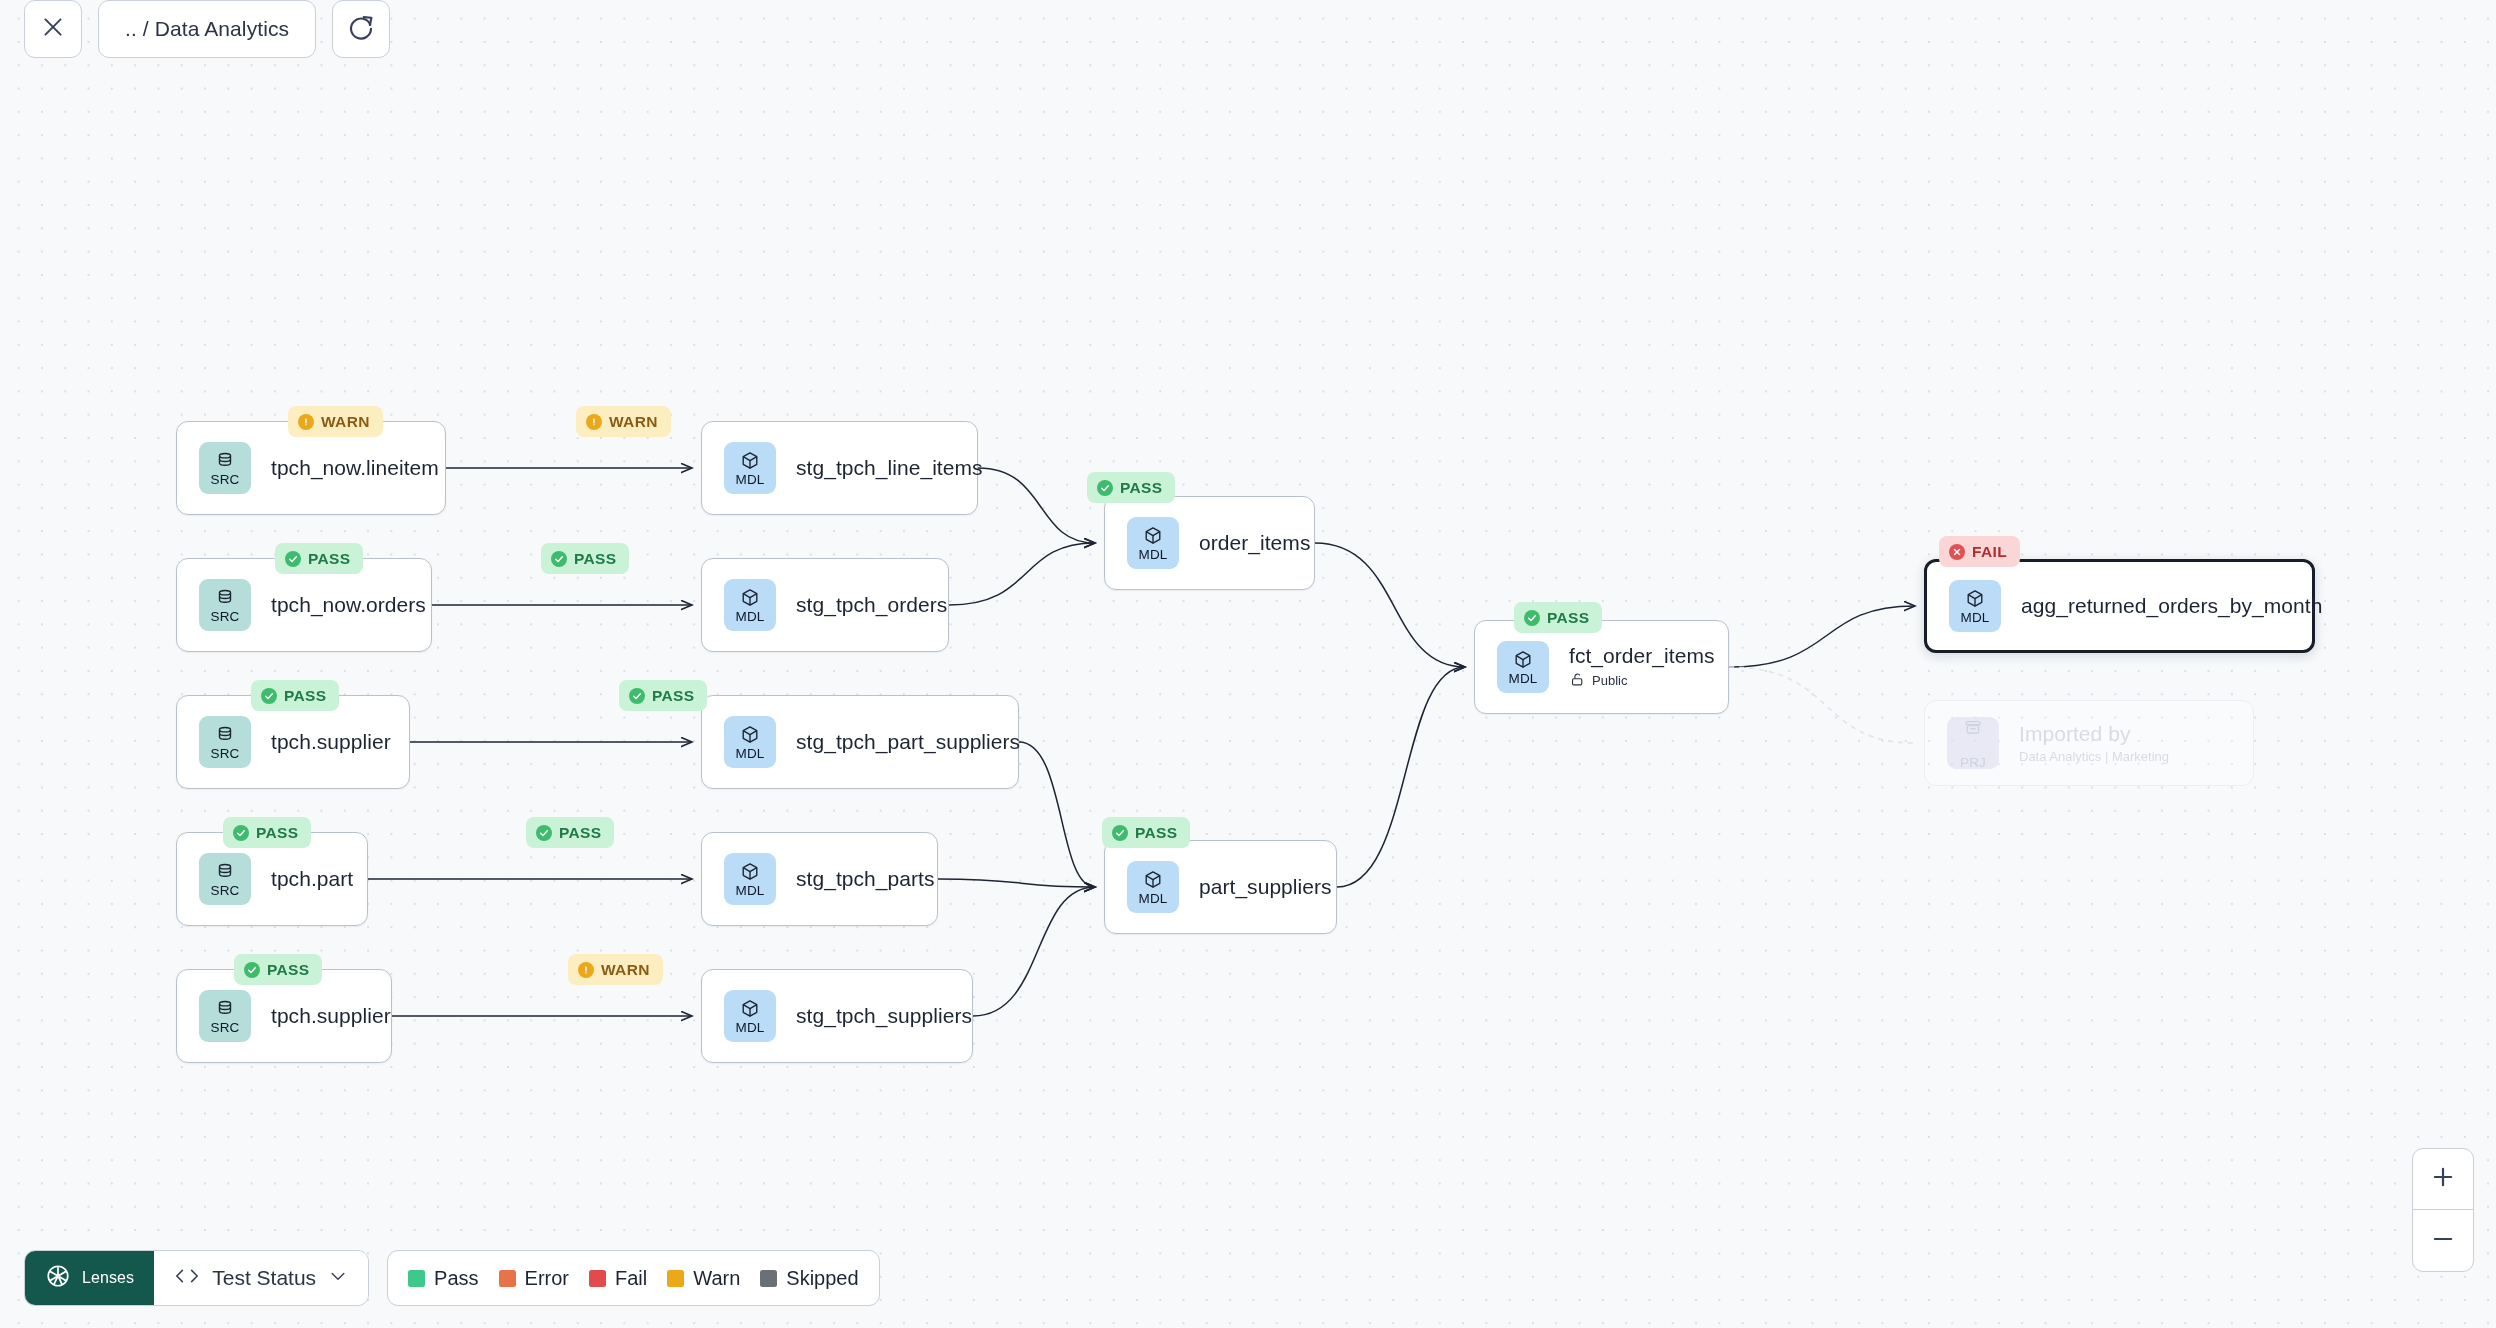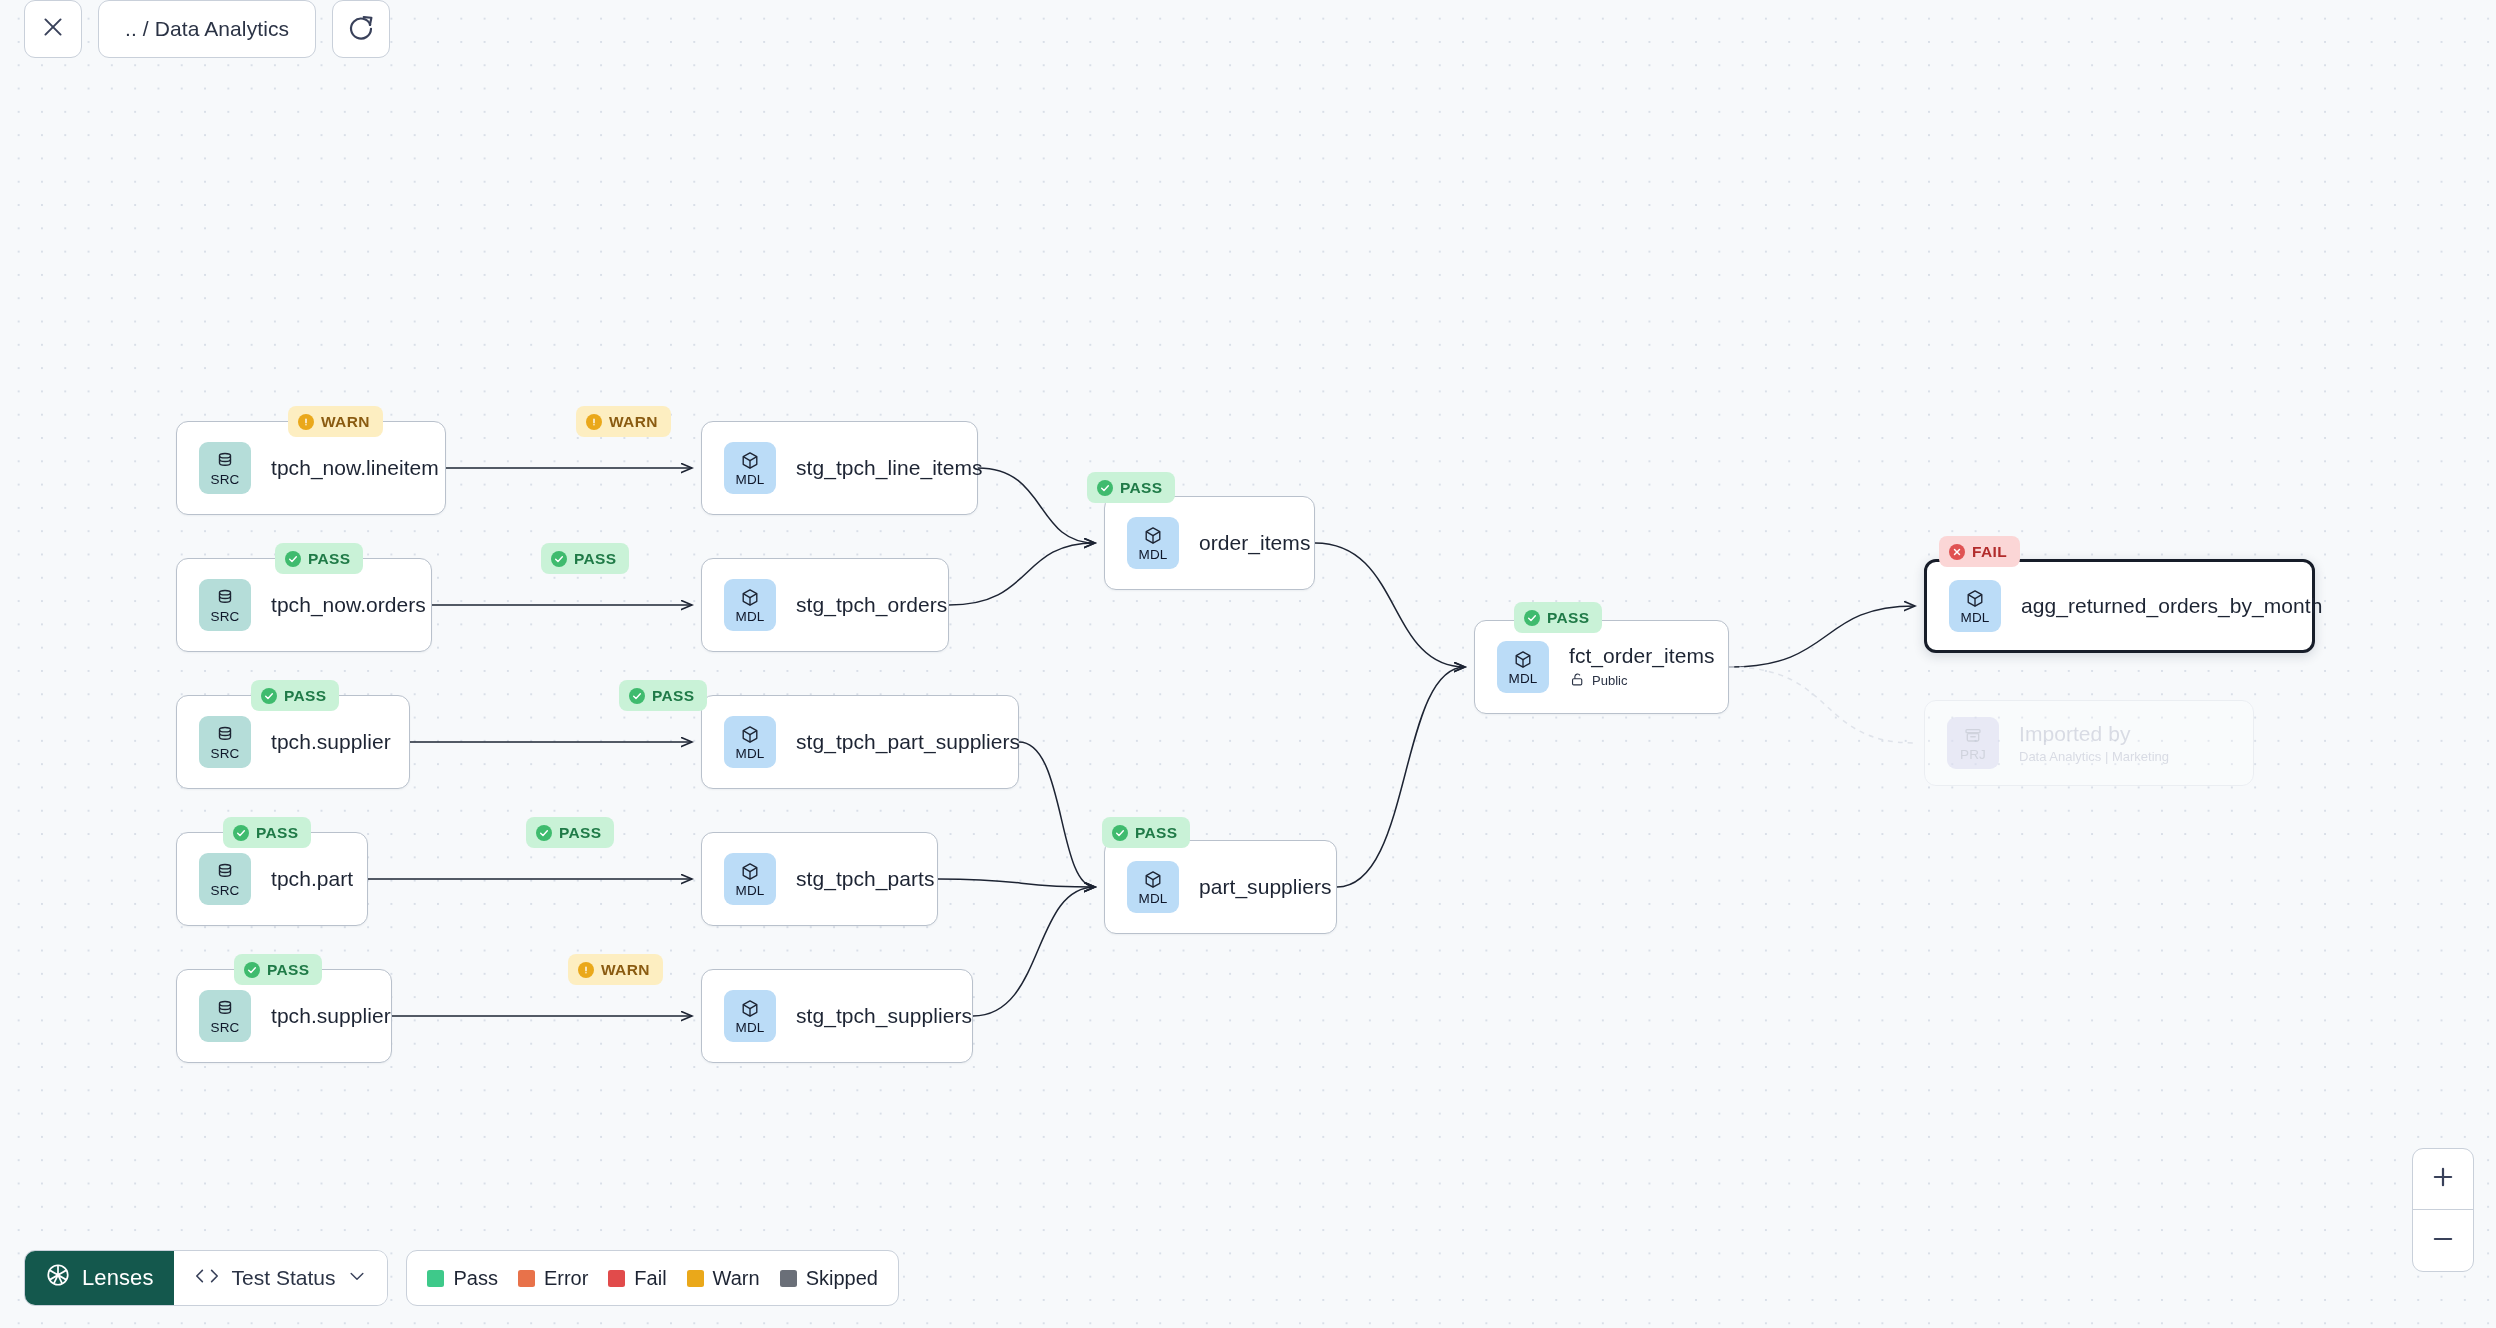--- a/index.html
+++ b/index.html
@@ -142,21 +142,21 @@
     border-radius: 9px;
     display: flex;
     flex-direction: column;
     align-items: center;
     justify-content: center;
     gap: 0px;
     flex: 0 0 auto;
   }
   .ntype.src { background: #b5ddd9; }
   .ntype.mdl { background: #bbdcf7; }
-  .ntype.prj { background: #dfe0f2; }
+  .ntype.prj { background: #dfe0f2; justify-content: space-between; }
   .ntype svg { display: block; margin-bottom: -1px; }
   .ntype .tcode {
     font-size: 13.5px;
     font-weight: 400;
     color: #0f172a;
     line-height: 1;
     letter-spacing: .2px;
     margin-top: 2px;
   }
   .ghost .ntype .tcode { color: #b9bdcc; }
@@ -227,21 +227,21 @@
     overflow: hidden;
     background: #fff;
   }
   .lens-btn {
     background: #14584d;
     color: #ffffff;
     display: flex;
     align-items: center;
     gap: 11px;
     padding: 0 20px;
-    font-size: 22px;
+    font-size: 16px;
     cursor: pointer;
     letter-spacing: .1px;
   }
   .lens-select {
     display: flex;
     align-items: center;
     gap: 12px;
     padding: 0 20px;
     font-size: 21px;
     color: #2b3345;

